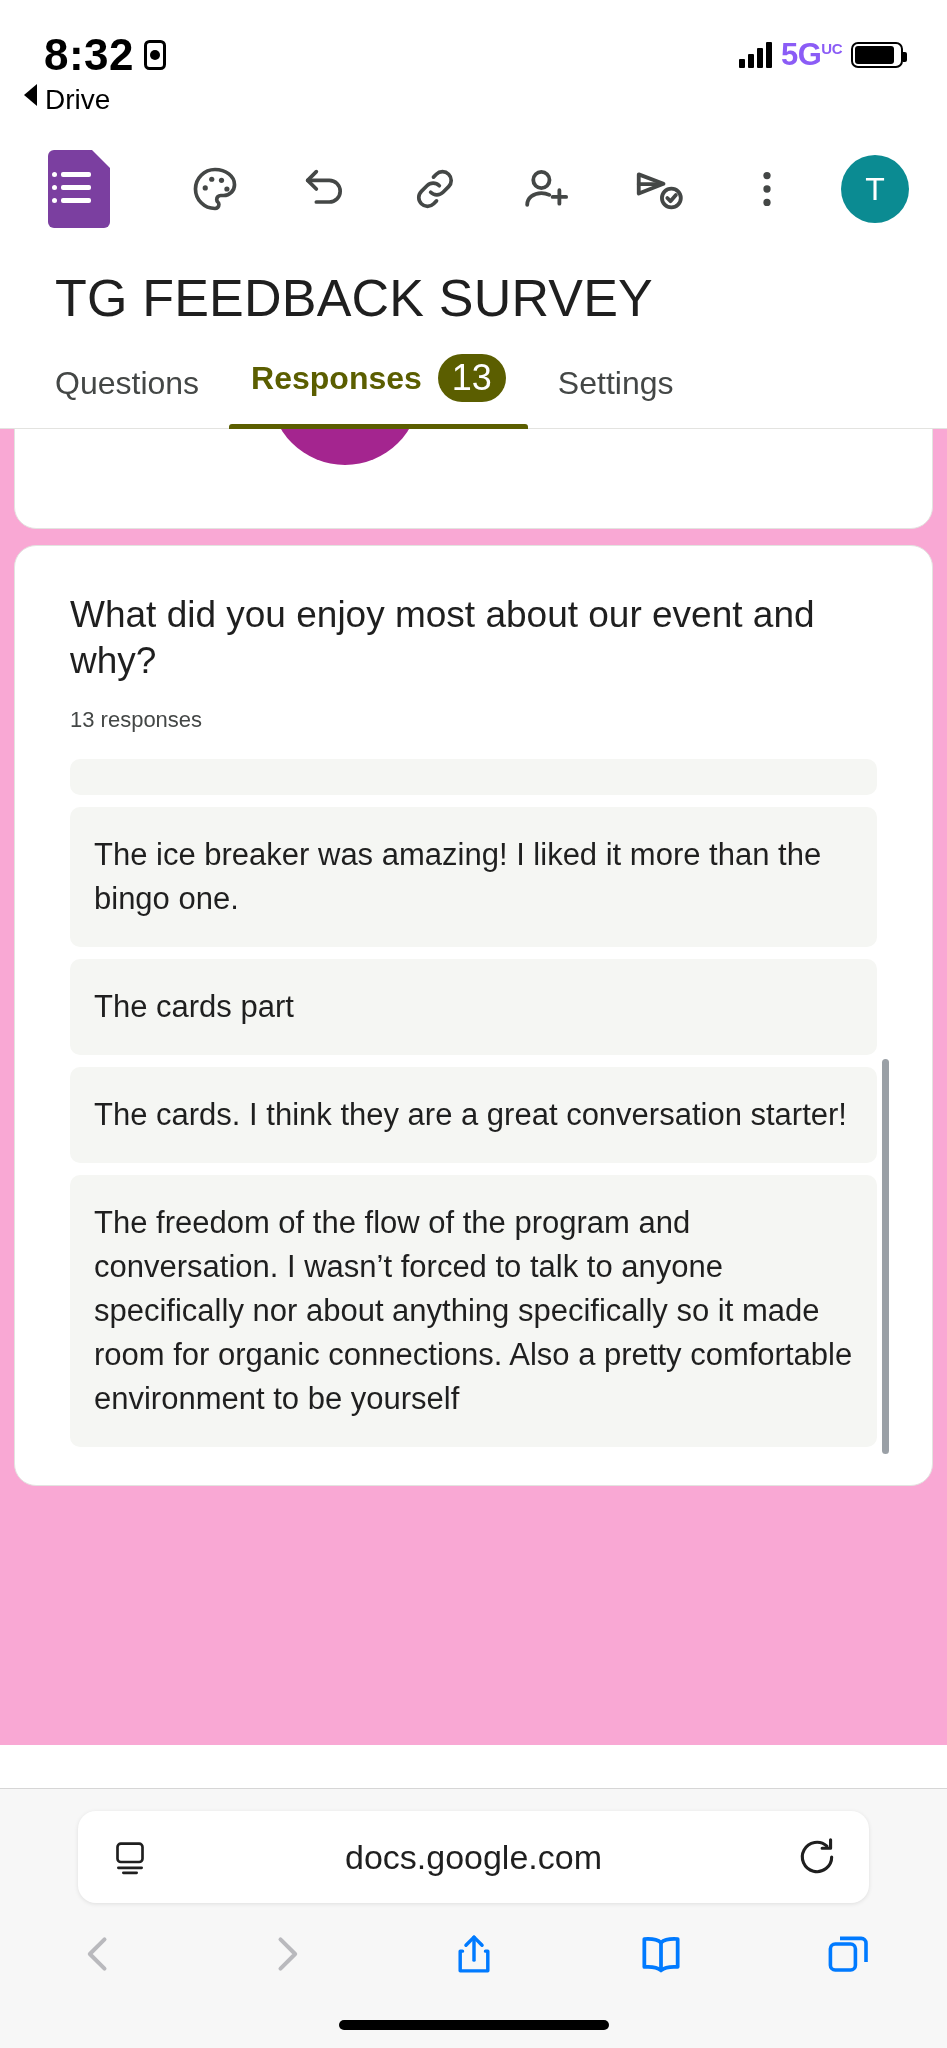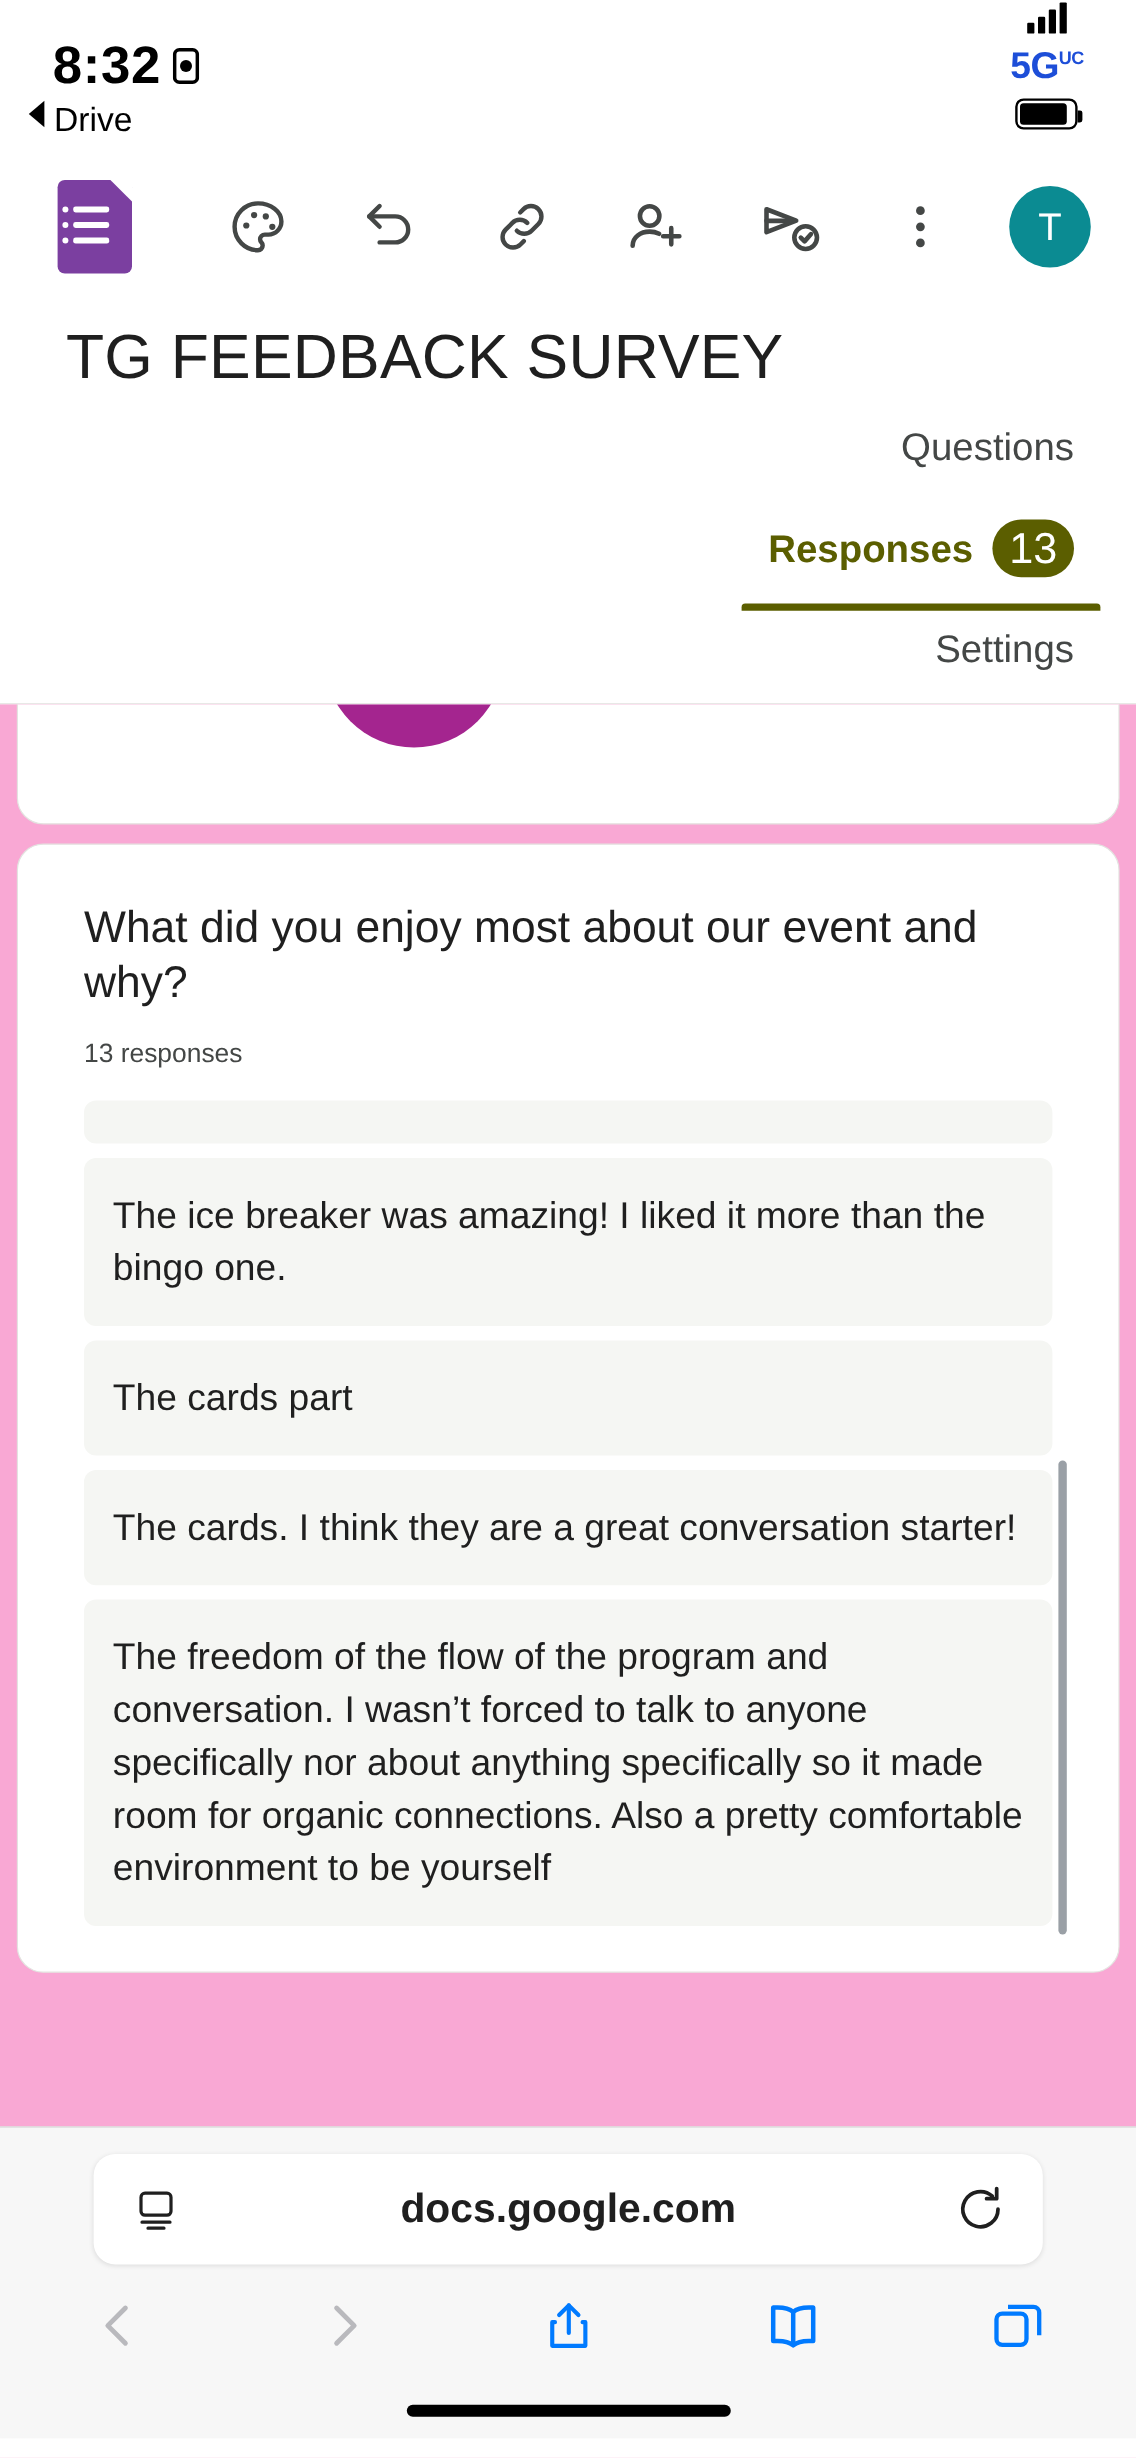--- a/index.html
+++ b/index.html
@@ -26,22 +26,21 @@
     letter-spacing: 0.5px;
     display: flex;
     align-items: center;
     gap: 10px;
     color: #000000;
   }
   .status-right {
     display: flex;
     align-items: center;
     gap: 9px;
-    color: #1d4ed8;
-    flex-direction: column;
+    color: #8b5cf6;
   }
   .sig-bars { display: flex; align-items: flex-end; gap: 3px; height: 26px; }
   .sig-bars i { display: block; width: 6px; background: #000; border-radius: 1px; }
   .sig-bars i:nth-child(1) { height: 9px; }
   .sig-bars i:nth-child(2) { height: 14px; }
   .sig-bars i:nth-child(3) { height: 20px; }
   .sig-bars i:nth-child(4) { height: 26px; }
   .net-label { font-size: 31px; font-weight: 600; letter-spacing: -0.5px; }
   .net-label sup { font-size: 15px; vertical-align: super; }
   .battery {
@@ -124,25 +123,24 @@
   
   .form-title {
     padding: 18px 55px 0 55px;
     font-size: 52px;
     color: #1f1f1f;
     letter-spacing: 0.2px;
   }
   .tabs {
     display: flex;
     align-items: flex-end;
-    gap: 16px;
+    gap: 0;
     padding: 26px 0 0 55px;
     border-bottom: 1.5px solid #e3e3e0;
     position: relative;
-    flex-direction: column;
   }
   .tab {
     font-size: 32px;
     color: #444746;
     padding: 0 0 26px 0;
     margin-right: 52px;
     display: flex; align-items: center; gap: 16px;
     position: relative;
   }
   .tab.active { color: #5b5e00; font-weight: 600; }
@@ -225,25 +223,24 @@
     position: absolute;
     right: -12px; top: 300px;
     width: 7px; height: 395px;
     background: #9aa0a6;
     border-radius: 4px;
   }
 
   
   .safari-bottom {
     position: absolute;
-    left: 0; right: 0; bottom: 16px;
+    left: 0; right: 0; bottom: 0;
     height: 260px;
     background: #f7f7f7;
     border-top: 1px solid #d6d6d6;
-    font-weight: bold;
   }
   .urlbar {
     margin: 22px 78px 0 78px;
     height: 92px;
     background: #ffffff;
     border-radius: 18px;
     display: flex; align-items: center;
     padding: 0 30px;
     box-shadow: 0 1px 4px rgba(0,0,0,0.10);
     position: relative;

